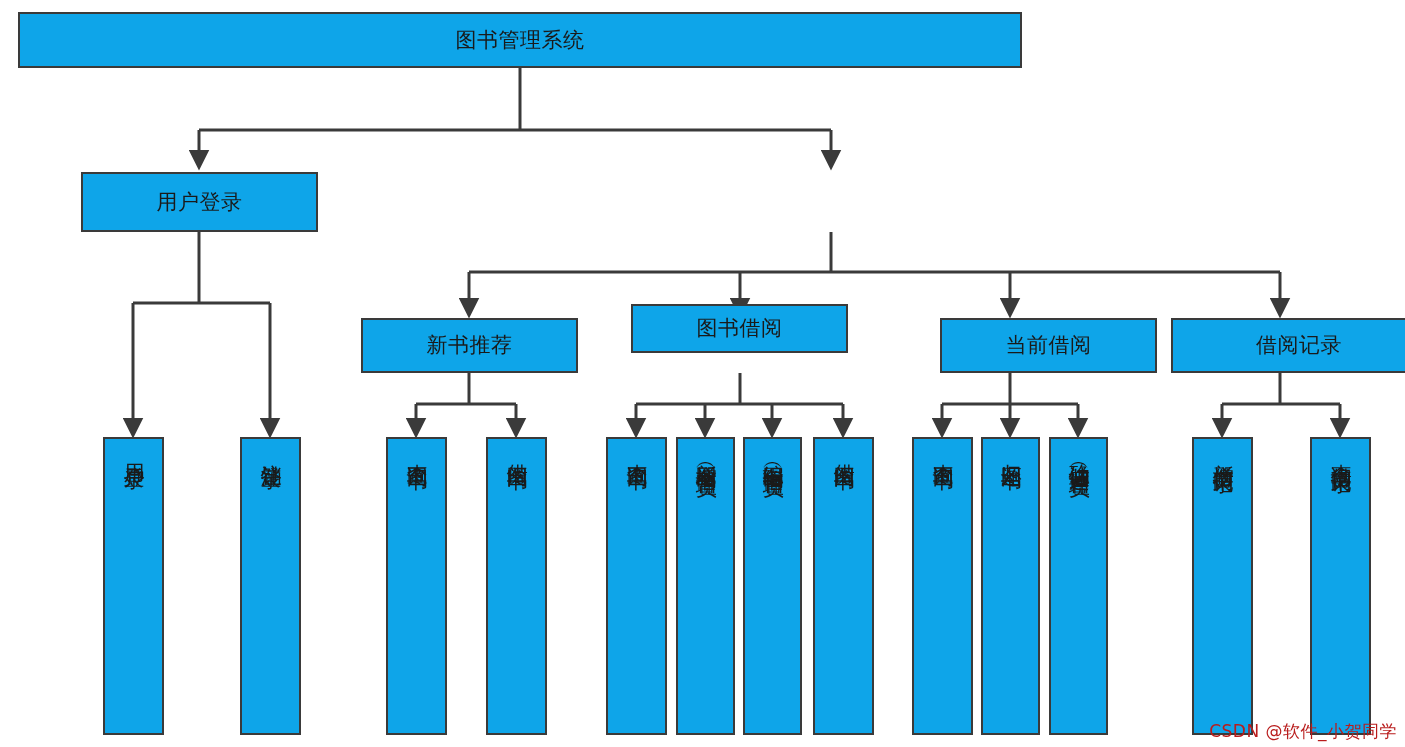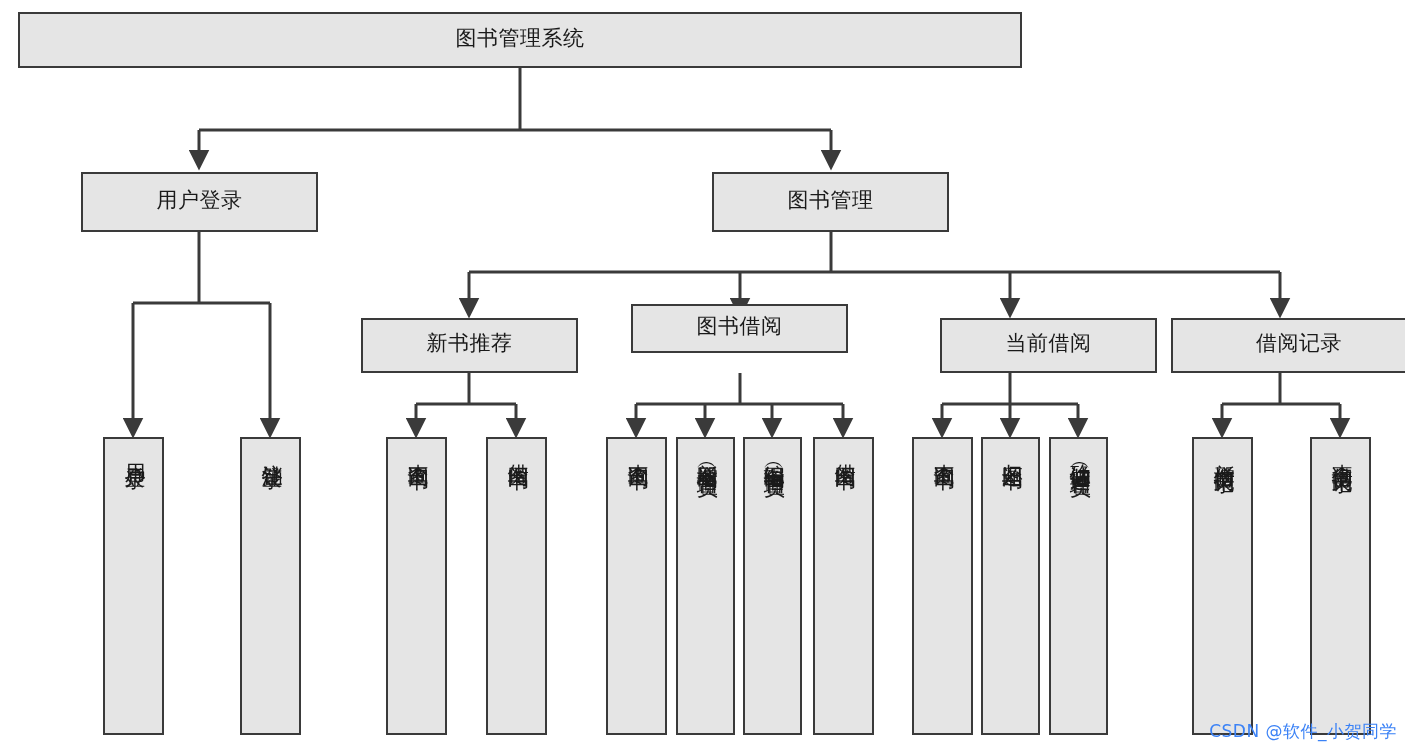--- a/index.html
+++ b/index.html
@@ -22,27 +22,26 @@
   svg#tree-svg {
     position: absolute;
     top: 0;
     left: 0;
     width: 1405px;
     height: 747px;
   }
   .node-box {
     position: absolute;
     box-sizing: border-box;
-    background: #e5e5e5;
+    background: #0ea5e9;
     border: 2.5px solid #3a3a3a;
     display: flex;
     align-items: center;
     justify-content: center;
     text-align: center;
-    font-family: Liberation Mono, monospace;
   }
   .node-label {
     color: #1a1a1a;
     font-size: 21px;
     line-height: 1.18;
     letter-spacing: 0.5px;
     white-space: nowrap;
   }
   .node-box.vertical {
     align-items: flex-start;
@@ -56,21 +55,21 @@
     line-height: 1.30;
     letter-spacing: 2px;
     white-space: normal;
     max-height: 286px;
   }
   .watermark {
     position: absolute;
     right: 8px;
     bottom: 4px;
     font-size: 17px;
-    color: #3b82f6;
+    color: #b91c1c;
     white-space: nowrap;
     letter-spacing: 0.5px;
     pointer-events: none;
   }
 </style>
 </head>
 <body>
 
 <div id="diagram-root">
 
@@ -124,23 +123,20 @@
     </g>
   </svg>
 
   <div class="node-box" style="left:18px; top:12px; width:1004px; height:56px;">
     <span class="node-label">图书管理系统</span>
   </div>
 
   <div class="node-box" style="left:81px; top:172px; width:237px; height:60px;">
     <span class="node-label">用户登录</span>
   </div>
-  <div class="node-box" style="left:712px; top:172px; width:237px; height:60px;">
-    <span class="node-label">图书管理</span>
-  </div>
 
   <div class="node-box" style="left:361px; top:318px; width:217px; height:55px;justify-content:center;">
     <span class="node-label">新书推荐</span>
   </div>
   <div class="node-box" style="left:631px; top:304px; width:217px; height:49px;">
     <span class="node-label">图书借阅</span>
   </div>
   <div class="node-box" style="left:901px; top:318px; width:217px; height:55px;margin-left:39px;">
     <span class="node-label">当前借阅</span>
   </div>

